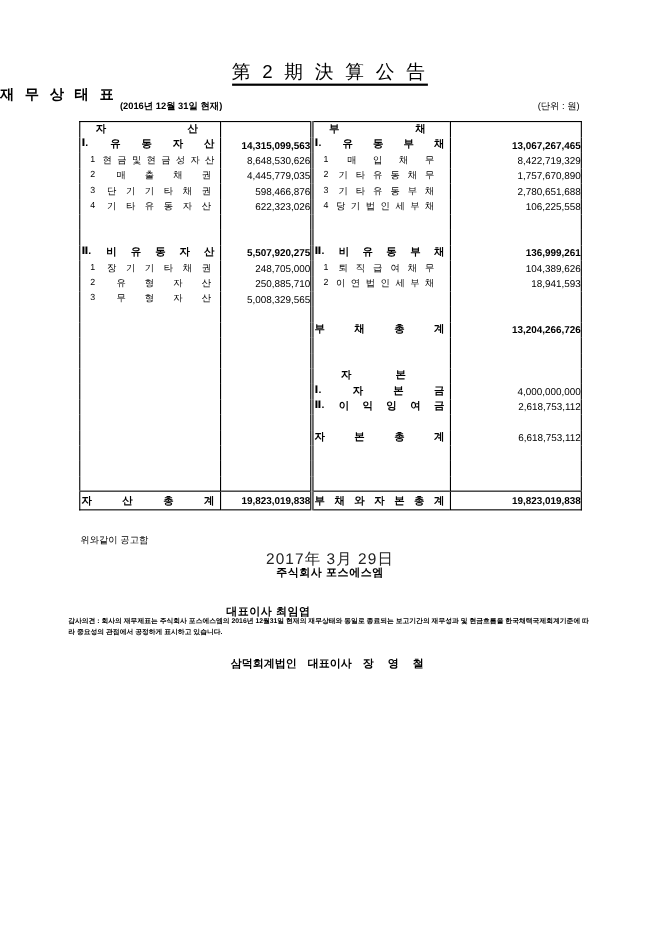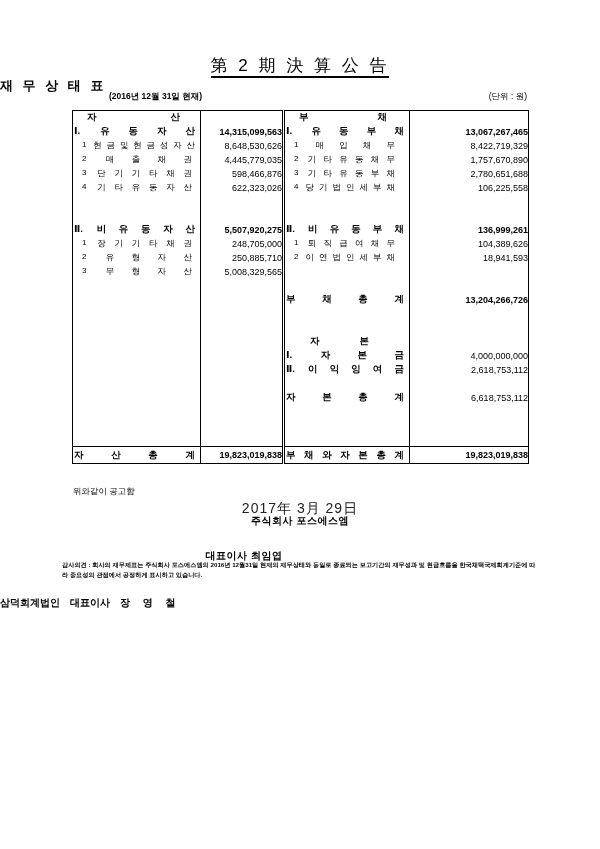--- a/index.html
+++ b/index.html
@@ -187,21 +187,21 @@
     font-size: 6.2px;
     font-weight: bold;
     line-height: 10px;
     letter-spacing: 0px;
     text-align: left;
   }
   .auditor {
     position: absolute;
     left: 0; top: 596px;
     width: 600px;
-    text-align: left;
+    text-align: center;
     font-size: 10px;
     font-weight: bold;
   }
   .auditor .gap { display: inline-block; width: 10px; }
   .auditor .sp  { letter-spacing: 5px; }
 </style>
 </head>
 <body>
 
 <div class="page">

